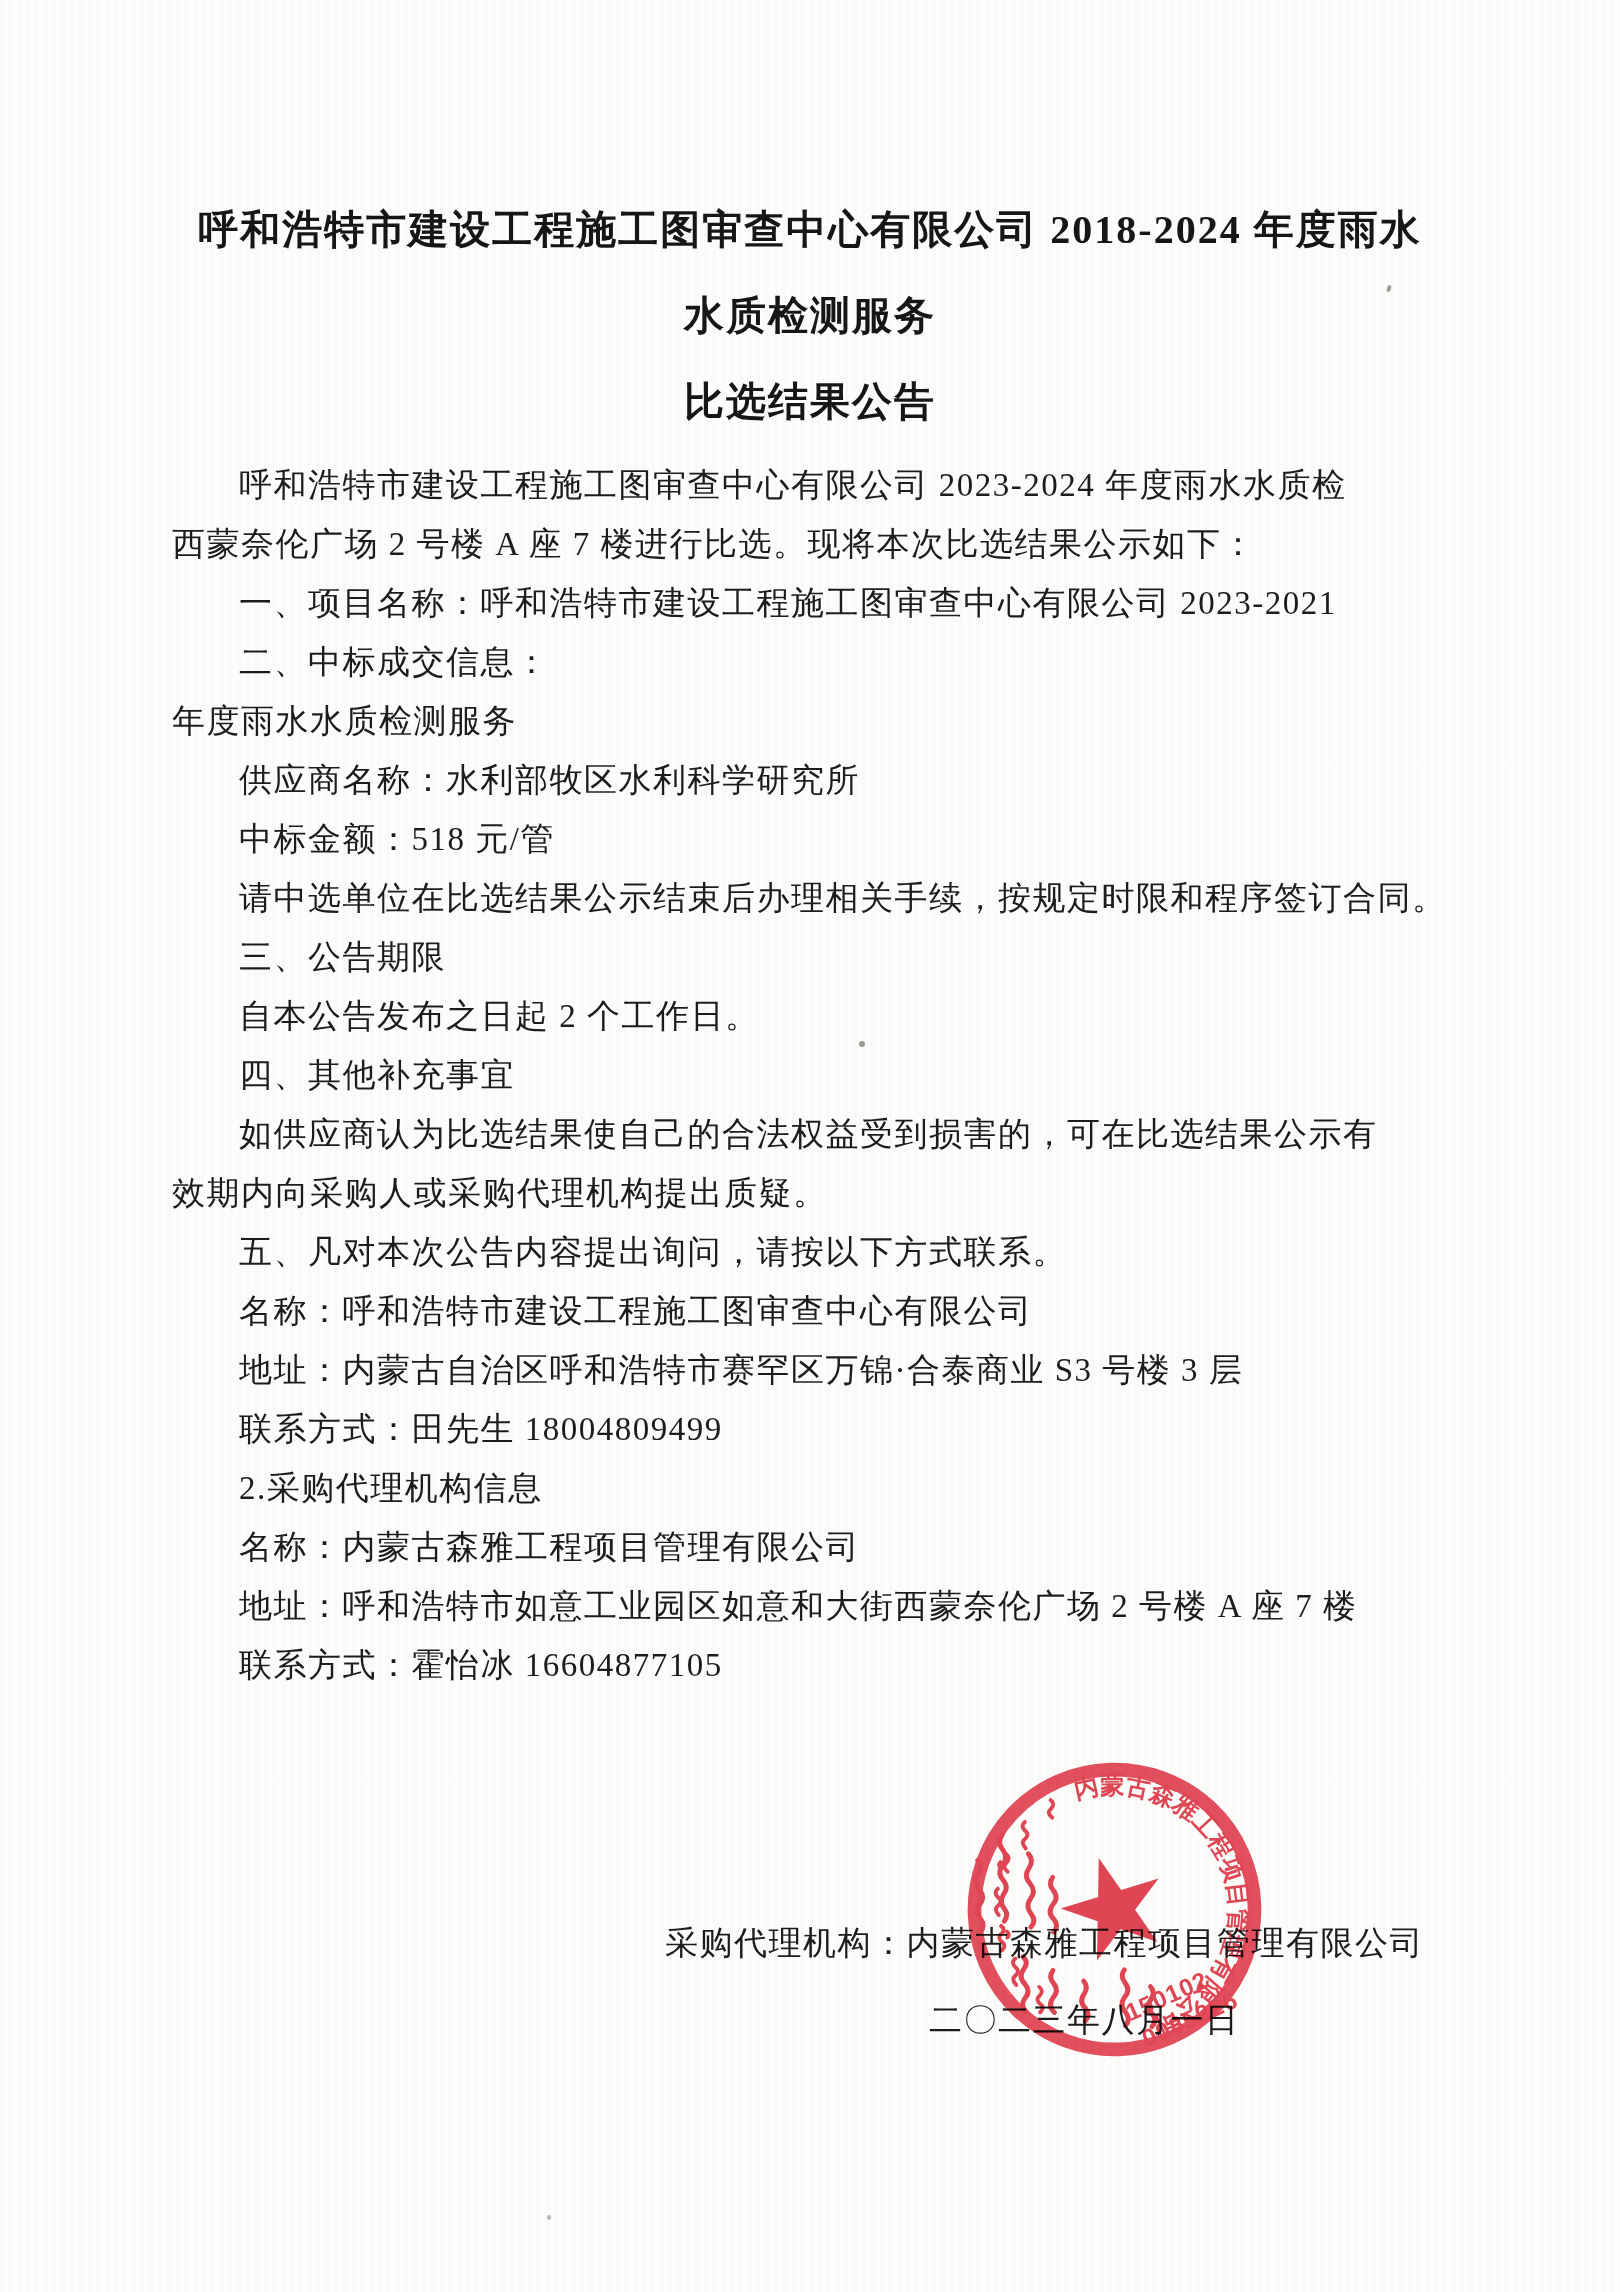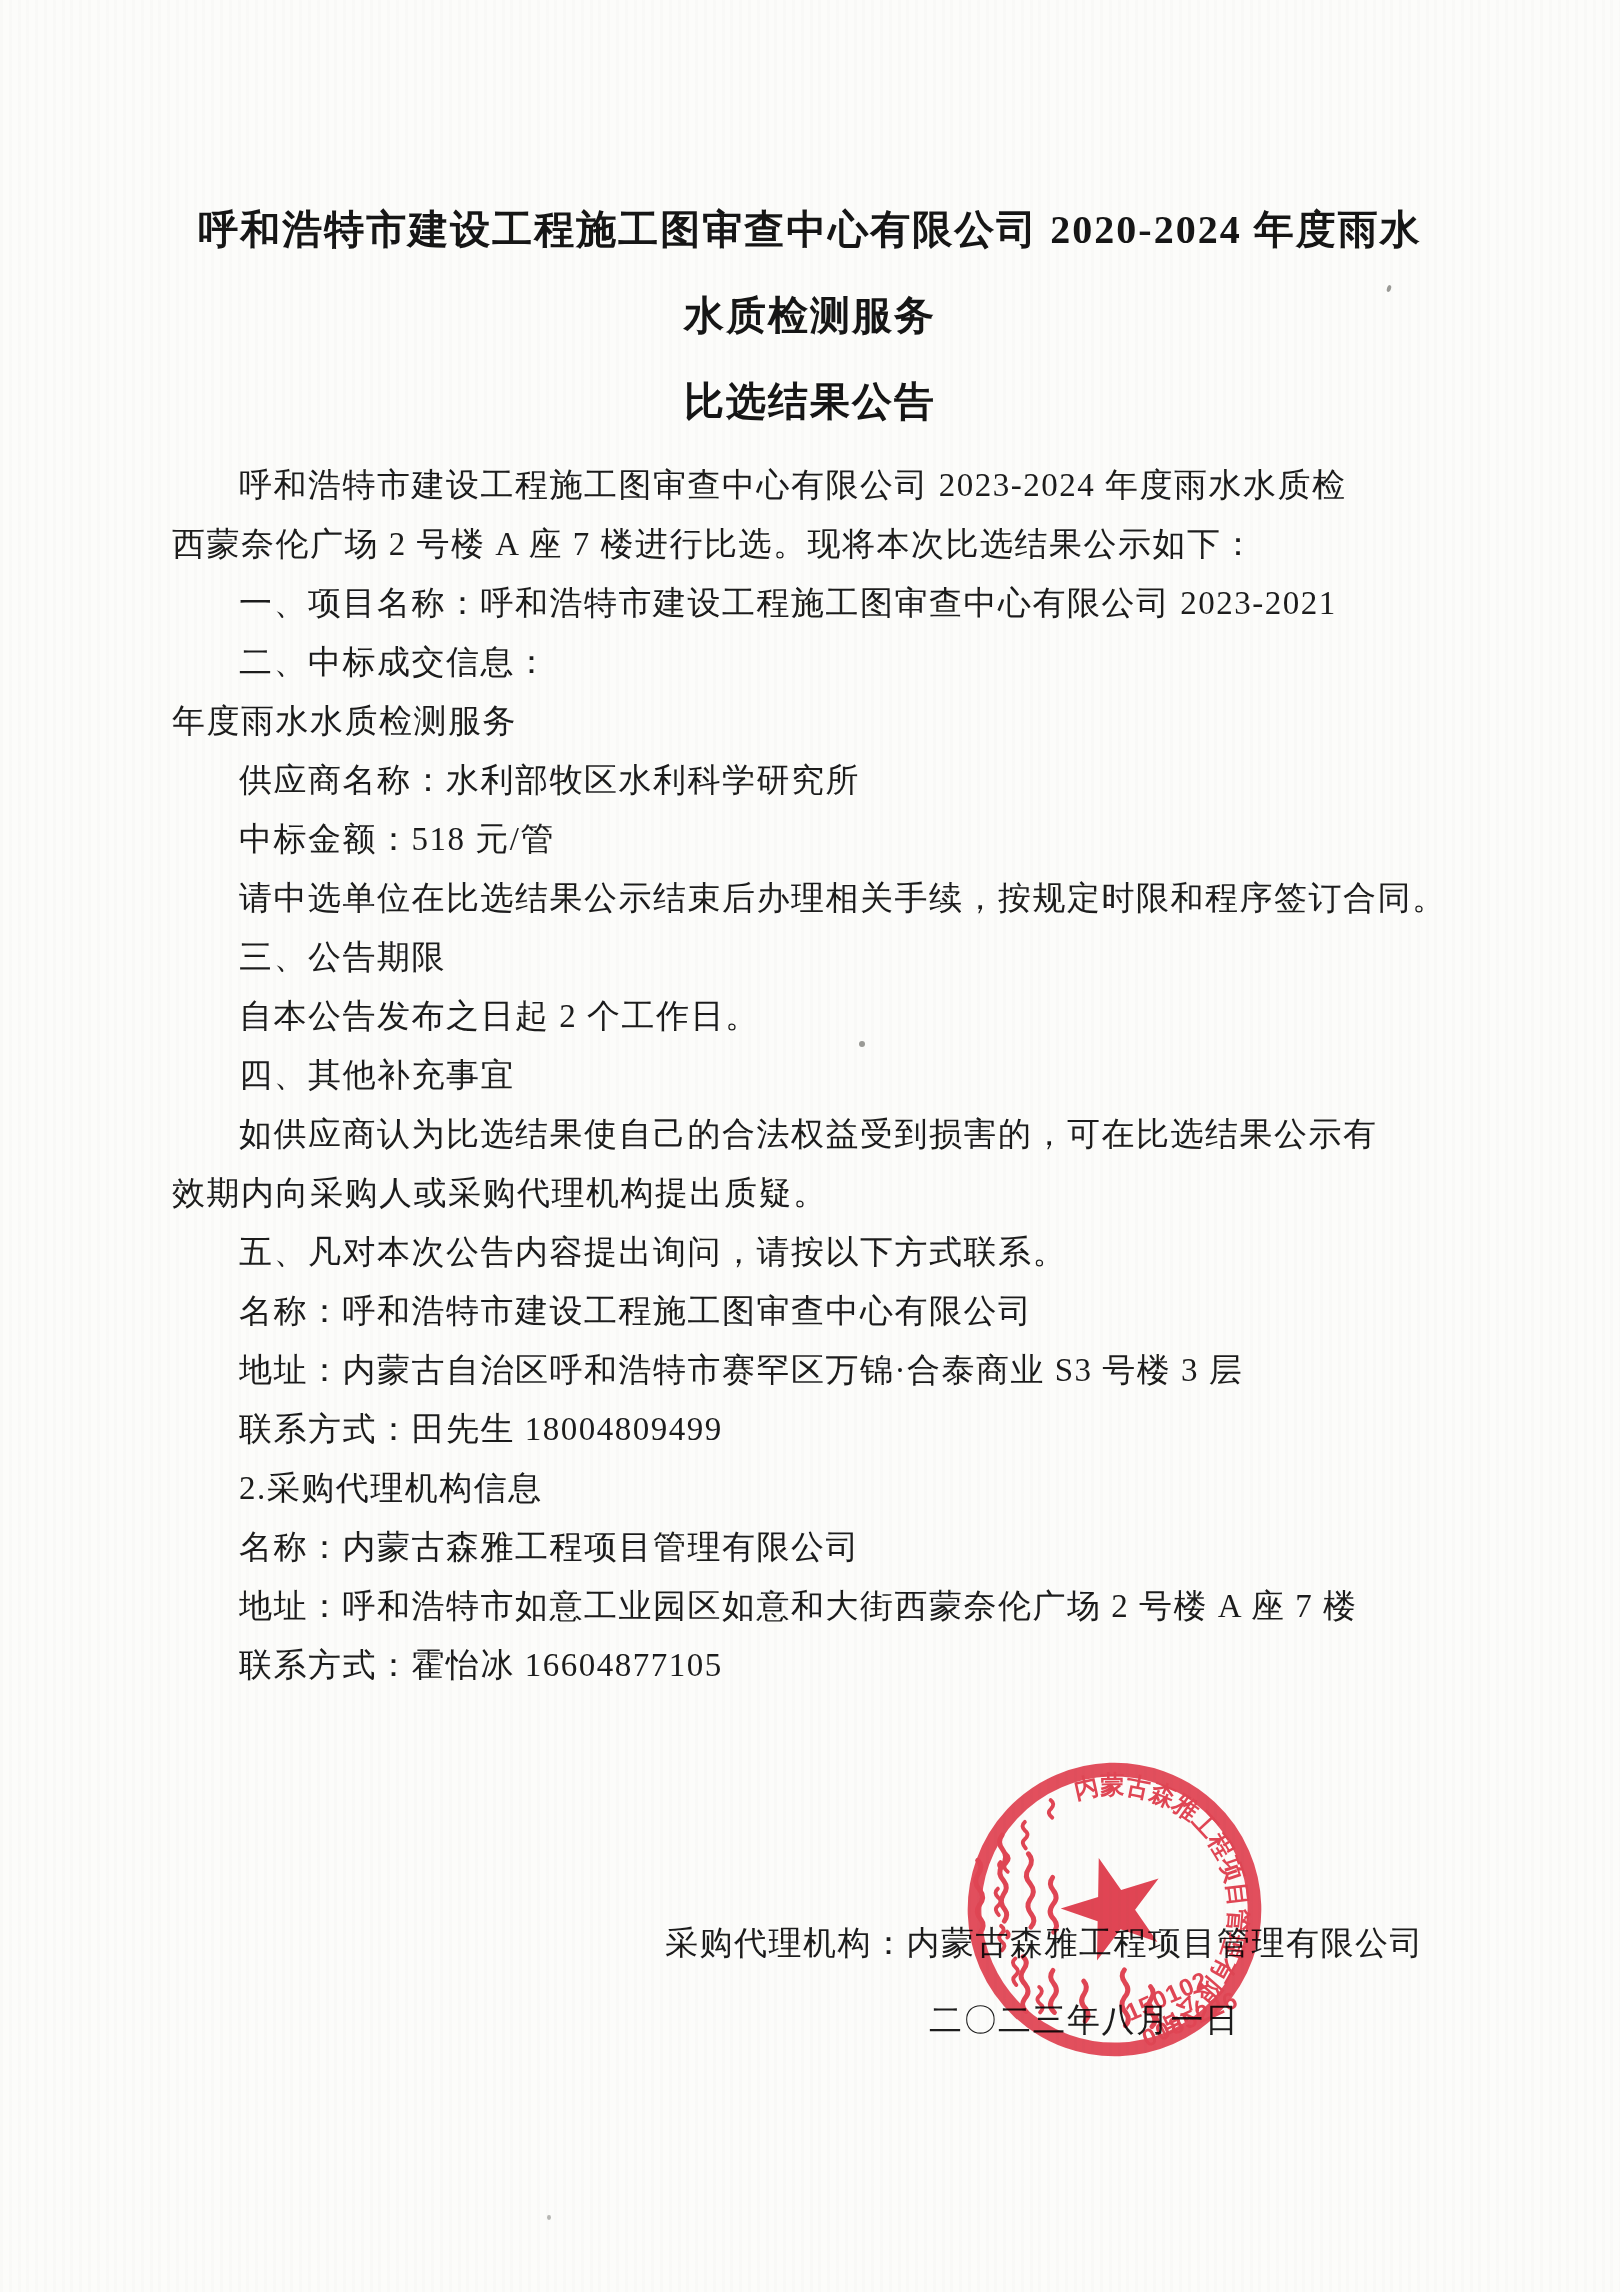--- a/index.html
+++ b/index.html
@@ -49,21 +49,21 @@
   .speck1{left:859px;top:1041px;width:5.9px;height:5.9px;}
   .speck2{left:1387px;top:285px;width:3.9px;height:6.9px;transform:rotate(18deg);}
   .speck3{left:547px;top:2215px;width:3.9px;height:4.9px;opacity:.7;}
 </style>
 </head>
 <body>
 
 <div class="page">
 
   <div class="title-block">
-    <div class="title-line">呼和浩特市建设工程施工图审查中心有限公司 2020-2024 年度雨水</div>
+    <div class="title-line">呼和浩特市建设工程施工图审查中心有限公司 2018-2024 年度雨水</div>
     <div class="title-line">水质检测服务</div>
     <div class="title-line">比选结果公告</div>
   </div>
 
   <div class="body-block">
       <div class="line indent">呼和浩特市建设工程施工图审查中心有限公司 2023-2024 年度雨水水质检</div>
       <div class="line">西蒙奈伦广场 2 号楼 A 座 7 楼进行比选。现将本次比选结果公示如下：</div>
       <div class="line indent">一、项目名称：呼和浩特市建设工程施工图审查中心有限公司 2023-2021</div>
       <div class="line indent">二、中标成交信息：</div>
       <div class="line">年度雨水水质检测服务</div>

